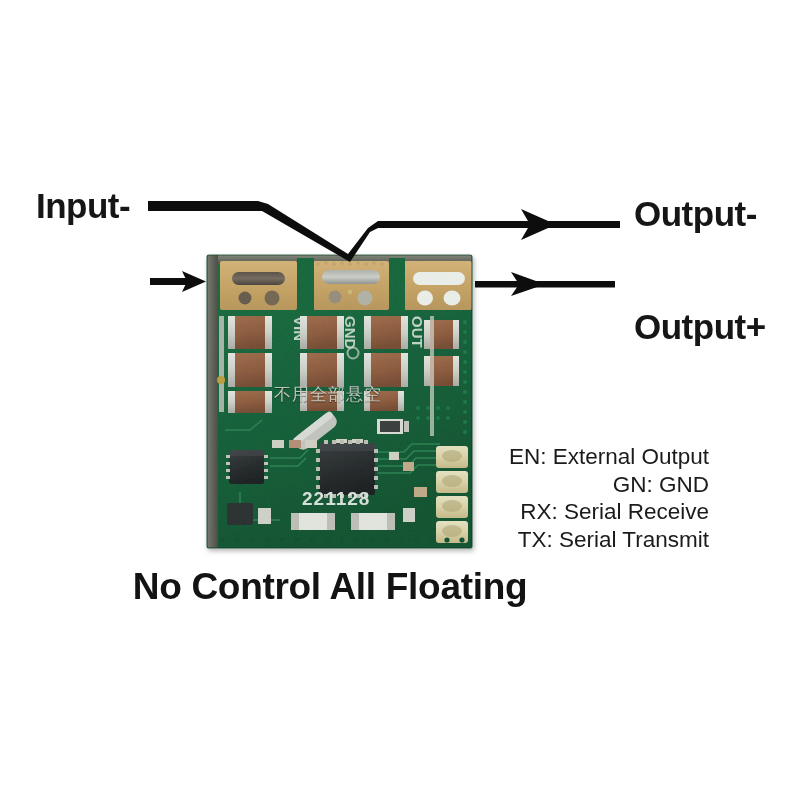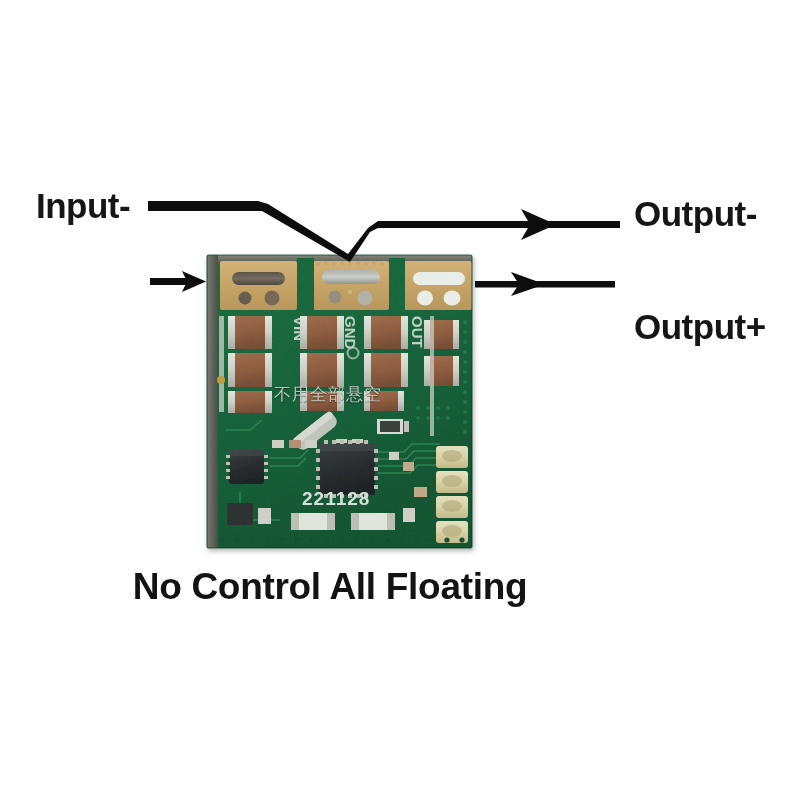--- a/index.html
+++ b/index.html
@@ -472,16 +472,22 @@
         <rect x="475" y="281" width="140" height="6.5"></rect>
         <path d="M511 272 L545 284.2 L511 296 L519 284.2 Z"></path>
       </g>
     </g>
   </svg>
 
   <div class="annot-label" id="label-input-minus">Input-</div>
   <div class="annot-label" id="label-output-minus">Output-</div>
   <div class="annot-label" id="label-output-plus">Output+</div>
 
+  <div id="pin-legend">
+    <span class="legend-row">EN: External Output</span>
+    <span class="legend-row">GN: GND</span>
+    <span class="legend-row">RX: Serial Receive</span>
+    <span class="legend-row">TX: Serial Transmit</span>
+  </div>
 
   <div id="caption">No Control All Floating</div>
 
 </div>
 
 </body></html>

